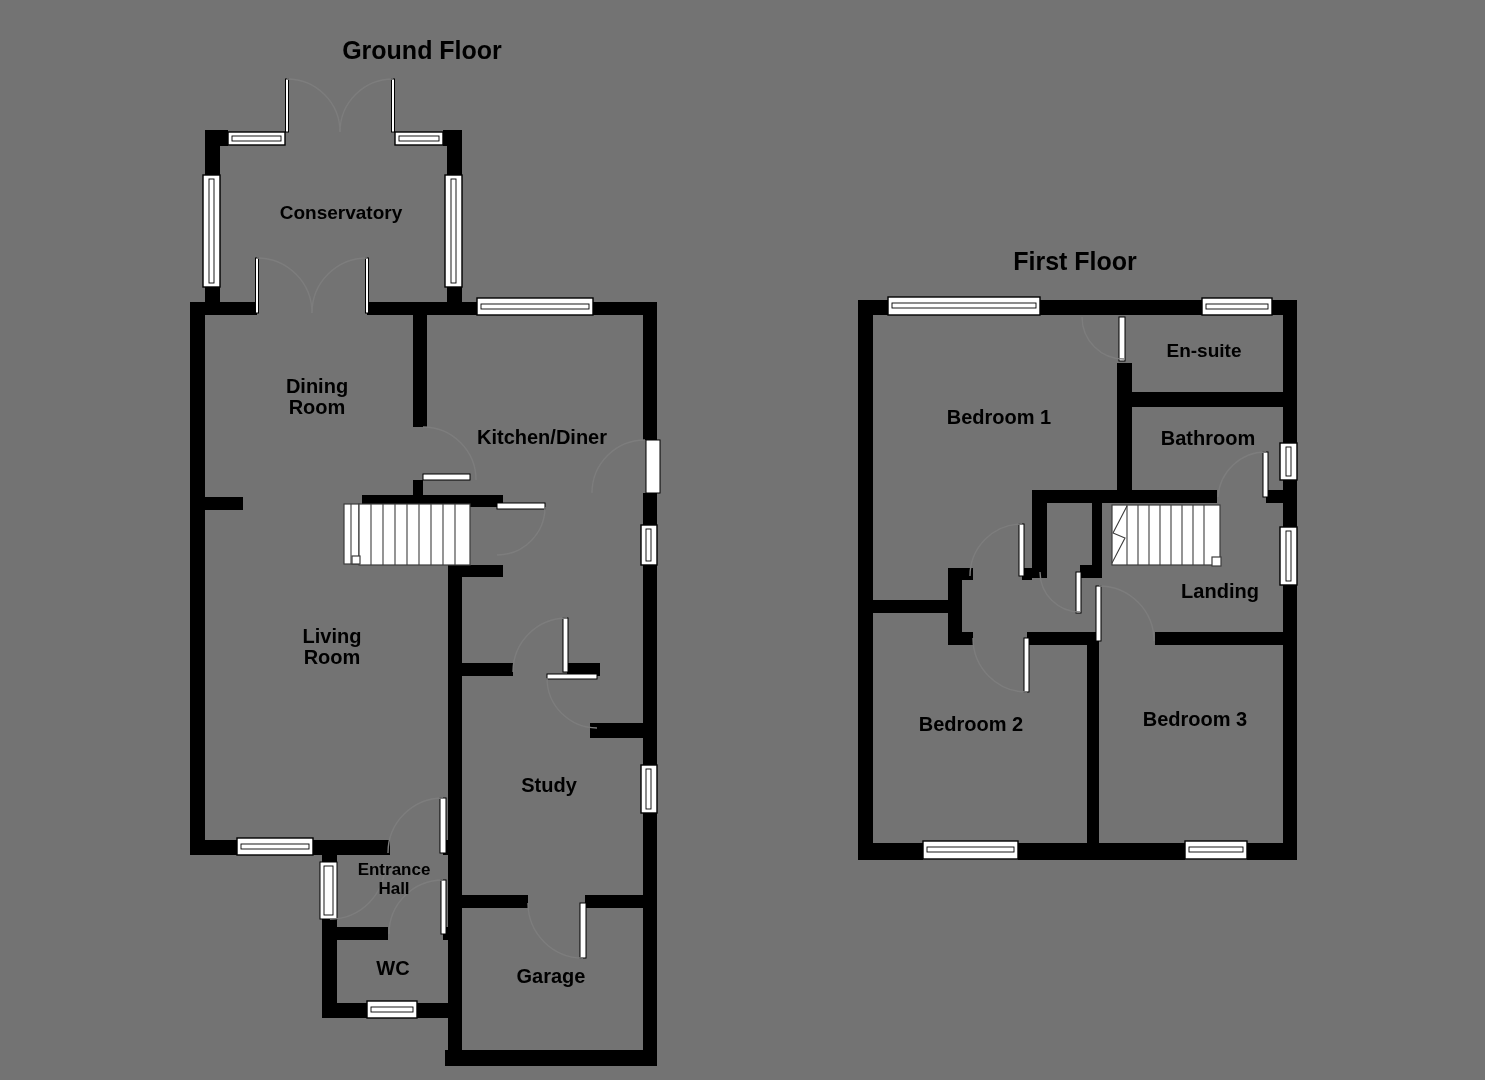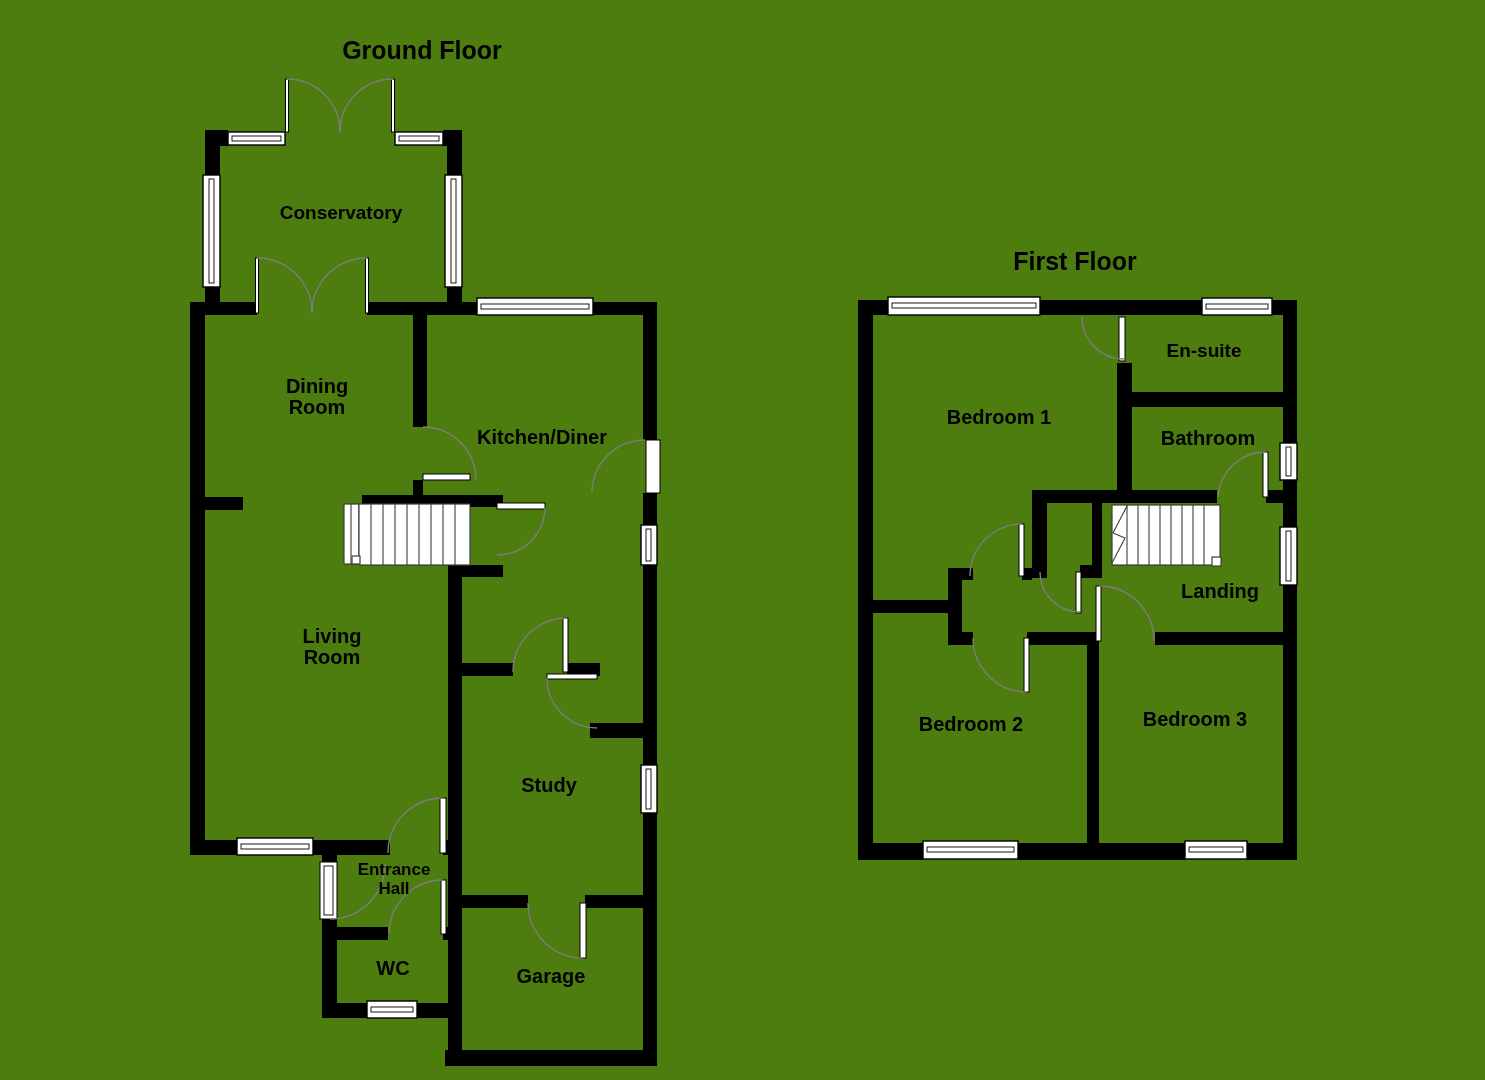--- a/index.html
+++ b/index.html
@@ -1,16 +1,16 @@
 <!DOCTYPE html>
 <html><head>
 <meta charset="utf-8">
 <style>
   html,body{margin:0;padding:0;background:#ffffff;}
-  .canvas{position:relative;width:1485px;height:1080px;background:#4d7c0f;overflow:hidden;}
+  .canvas{position:relative;width:1485px;height:1080px;background:#737373;overflow:hidden;}
   svg{position:absolute;left:0;top:0;}
   .wall{fill:#000000;stroke:none;}
   .arc{fill:none;stroke:#7d7d7d;stroke-width:1.4;}
   .leaf{fill:#ffffff;stroke:#000000;stroke-width:1;}
   .win{fill:#ffffff;stroke:#000000;stroke-width:1.4;}
   .winline{fill:#ffffff;stroke:#000000;stroke-width:0.9;}
   .stair{fill:#ffffff;stroke:#3d3d3d;stroke-width:1.2;}
   .tread{stroke:#3d3d3d;stroke-width:1.1;}
   .lbl{font-family:"Liberation Sans",sans-serif;font-weight:bold;fill:#000000;text-anchor:middle;}
   .t20{font-size:20px;} .t19{font-size:19px;} .t17{font-size:17px;} .t25{font-size:25px;}

